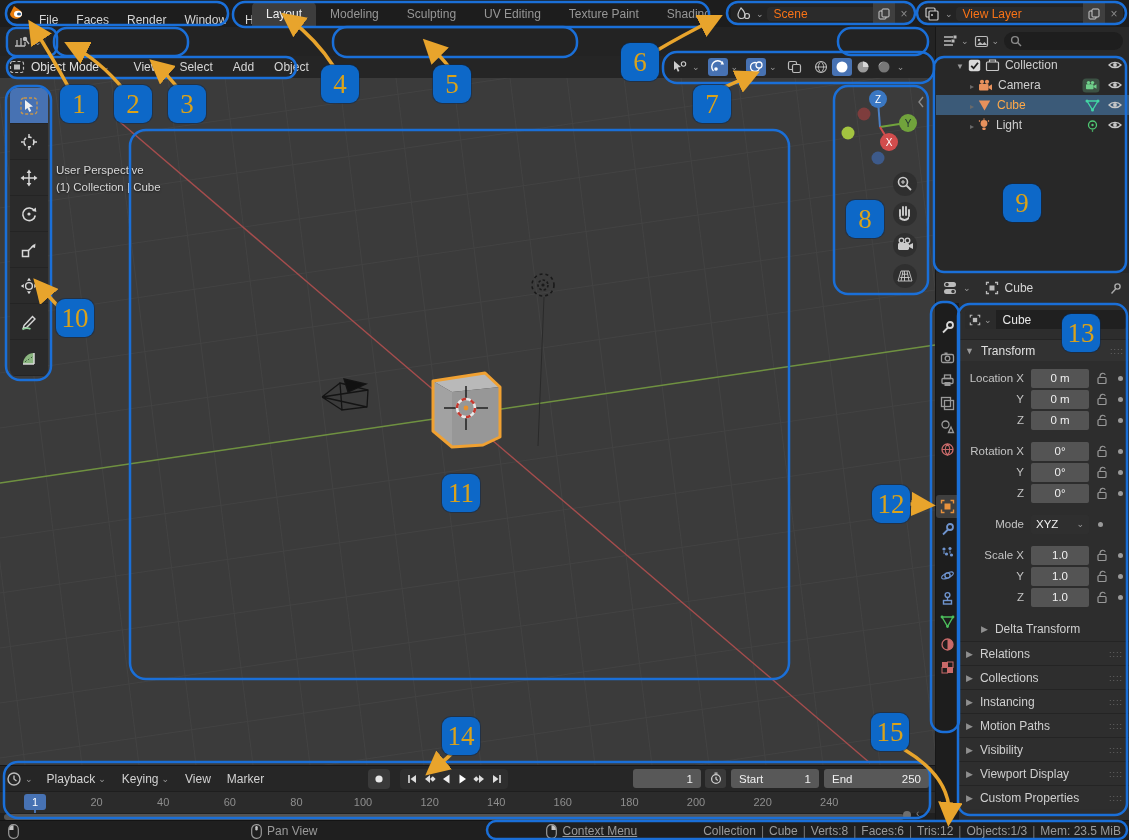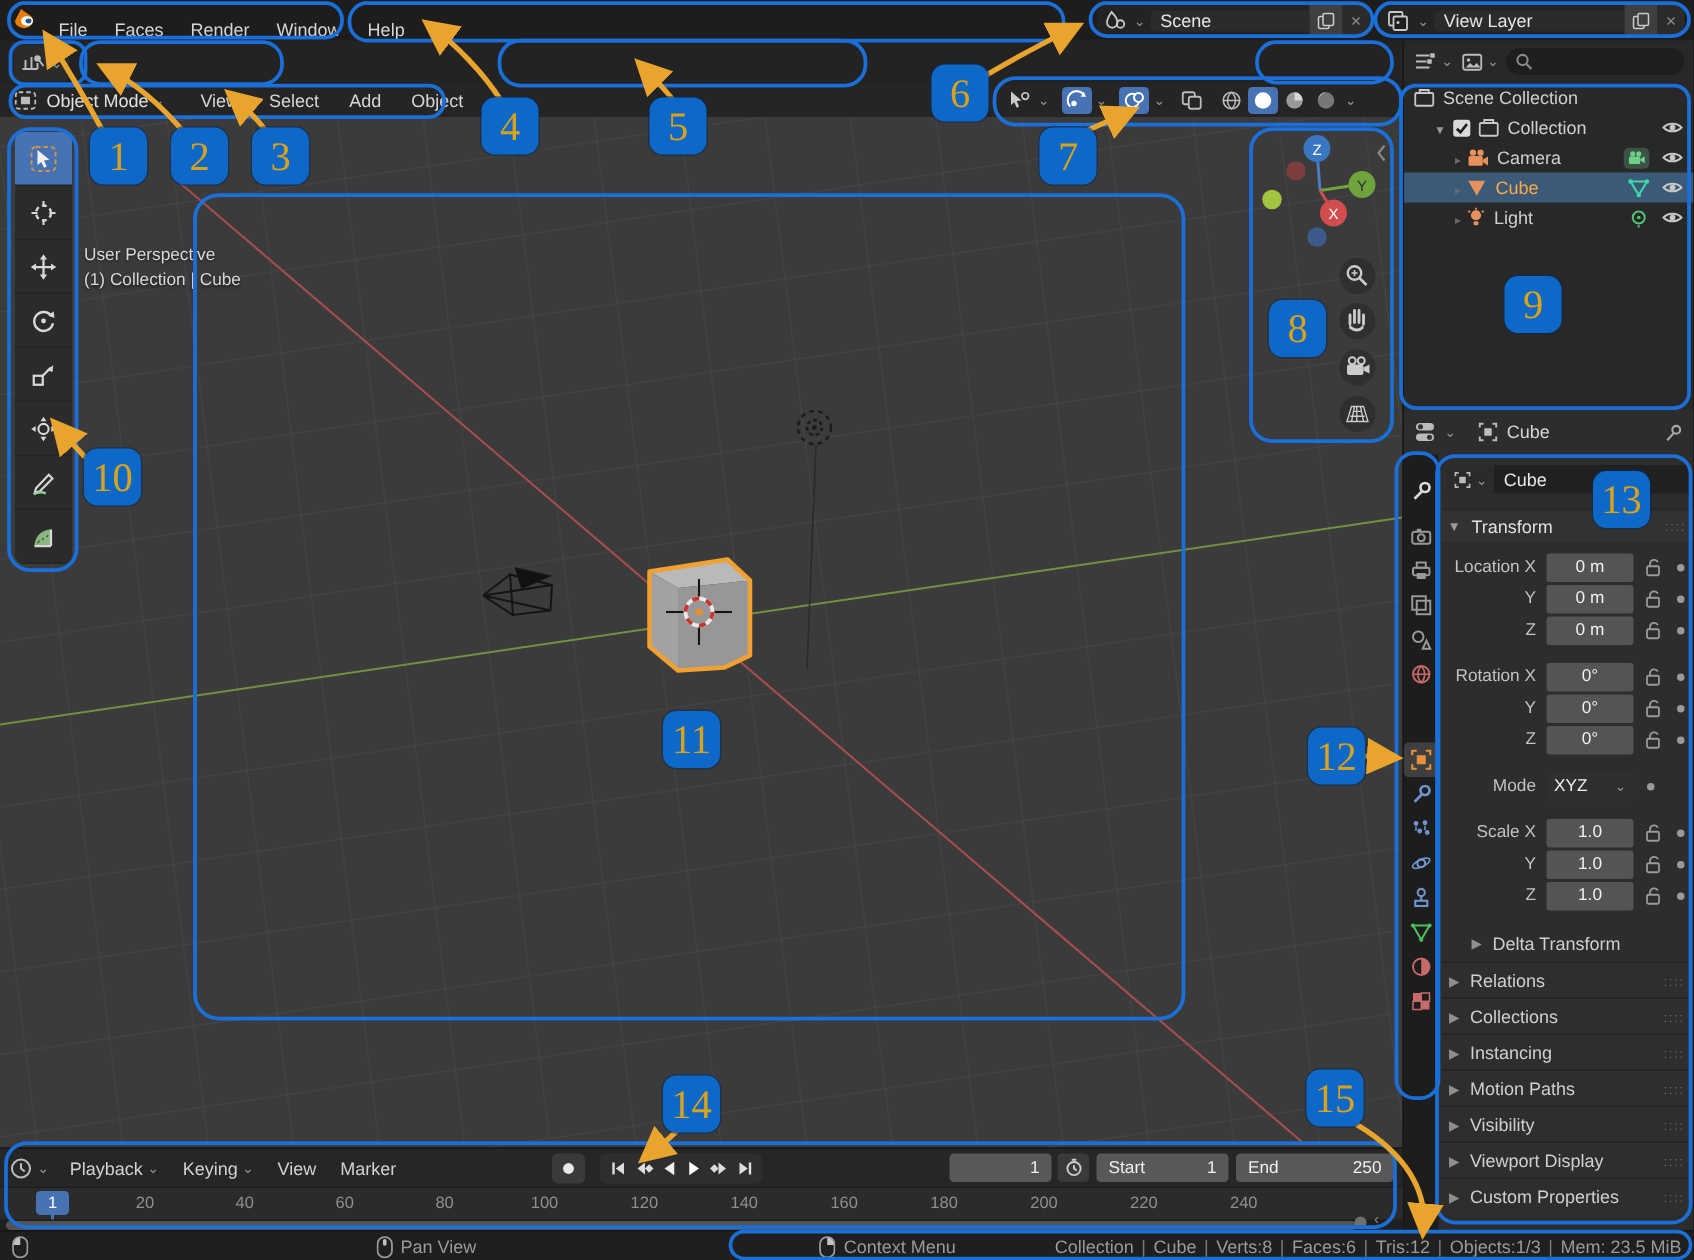--- a/index.html
+++ b/index.html
@@ -14,21 +14,21 @@
 
   
   #topbar { left:0; top:0; width:1129px; height:27px; background:#1d1d1d; }
   #menu-row { left:30px; top:0; height:41px; }
   #menu-row .menu-item { padding:0 9px; line-height:27px; color:#d6d6d6; cursor:default; }
   #tabs-row { left:252px; top:0; height:27px; }
   .ws-tab { padding:0 14px; line-height:25px; color:#979797; margin-top:2px; }
   .ws-tab.active { background:#3d3d3d; color:#efefef; border-radius:5px 5px 0 0; }
   .id-widget { height:21px; background:#232323; border-radius:4px; }
   .id-widget .fld { background:#2b2b2b; height:14px; display:flex; align-items:center;
-                    padding:0 7px; color:#e5e5e5; border-radius:4px 0 0 4px; }
+                    padding:0 7px; color:#f97316; border-radius:4px 0 0 4px; }
   .mini-btn { width:22px; height:21px; background:#3f3f3f; display:flex; align-items:center;
               justify-content:center; color:#ccc; }
   .x-btn { width:18px; height:21px; display:flex; align-items:center; justify-content:center;
            color:#8a8a8a; background:#2b2b2b; border-radius:0 4px 4px 0; }
 
   
   #toolsettings { left:0; top:27px; width:935px; height:29px; background:#232323; }
   .ts-iconbtn { background:#2b2b2b; border-radius:4px; height:24px; padding:0 4px; }
   #active-tool { left:57px; top:29px; width:29px; height:26px; background:#3a4a61;
                  border:1.5px dashed #c9974a; border-radius:5px; display:flex;
@@ -142,20 +142,29 @@
           <ellipse cx="11" cy="10" rx="4" ry="3.2" fill="#fff"></ellipse>
           <ellipse cx="12" cy="10" rx="2" ry="1.6" fill="#265787"></ellipse>
         </svg>
     </span>
     <div id="menu-row" class="abs flex">
         <span class="menu-item">File</span>
         <span class="menu-item">Faces</span>
         <span class="menu-item">Render</span>
         <span class="menu-item">Window</span>
         <span class="menu-item">Help</span>
+      </div>
+    <div id="tabs-row" class="abs flex">
+        <span class="ws-tab active">Layout</span>
+        <span class="ws-tab">Modeling</span>
+        <span class="ws-tab">Sculpting</span>
+        <span class="ws-tab">UV Editing</span>
+        <span class="ws-tab">Texture Paint</span>
+        <span class="ws-tab">Shading</span>
+        <span class="ws-tab">Animation</span>
       </div>
 
     <div class="abs flex id-widget" style="left:731px;top:3px;width:182px">
       <span style="margin:0 2px 0 4px">
         <svg width="16" height="16" viewBox="0 0 16 16">
             <path d="M6 2 C4 5 3 7 3 9 a3.5 3.5 0 0 0 7 0 C10 7 9 5 6 2z" fill="none" stroke="#c8c8c8" stroke-width="1.2"></path>
             <circle cx="12" cy="10" r="2.5" fill="none" stroke="#c8c8c8" stroke-width="1.2"></circle>
           </svg>
       </span>
         <span class="chev">⌄</span>
@@ -557,30 +566,20 @@
       <span class="chev">⌄</span>
       <span id="outliner-search">
         <svg width="12" height="12" viewBox="0 0 12 12">
             <circle cx="5" cy="5" r="3.4" fill="none" stroke="#8a8a8a" stroke-width="1.4"></circle>
             <line x1="7.6" y1="7.6" x2="11" y2="11" stroke="#8a8a8a" stroke-width="1.4"></line>
           </svg>
       </span>
     </div>
     <div id="outliner-tree">
         <div class="ol-row">
-          <span><span style="display:inline-block;width:6px"></span></span>
-          <span>
-            <svg width="15" height="14" viewBox="0 0 15 14">
-              <rect x="1.5" y="4" width="12" height="8.5" rx="1" fill="none" stroke="#c8c8c8" stroke-width="1.2"></rect>
-              <path d="M4.5 4 V2 h6 v2" fill="none" stroke="#c8c8c8" stroke-width="1.2"></path>
-            </svg>
-          </span>
-          <span class="ol-label">Scene Collection</span>
-        </div>
-        <div class="ol-row">
           <span><span style="display:inline-block;width:20px"></span></span>
           <span><span style="color:#9a9a9a;font-size:8px;margin-right:4px">▼</span></span>
           <span style="margin-right: 4px;">
             <svg width="13" height="13" viewBox="0 0 13 13">
               <rect x="0.8" y="0.8" width="11.4" height="11.4" rx="2" fill="#d9d9d9"></rect>
               <path d="M3.2 6.8 l2.4 2.4 L10 3.8" fill="none" stroke="#1f1f1f" stroke-width="1.8"></path>
             </svg>
           </span>
           <span>
             <svg width="15" height="14" viewBox="0 0 15 14">
@@ -1099,21 +1098,21 @@
             <path d="M1.2 6 V4.8 A4.2 4.2 0 0 1 5.5 1.2 V6Z" fill="#c4c4c4"></path>
           </svg>
         </span>
         <span class="flex" style="margin-left: 232px;">
           <svg width="11" height="15" viewBox="0 0 11 15">
             <rect x="0.7" y="0.7" width="9.6" height="13.6" rx="4.5" fill="none" stroke="#9a9a9a" stroke-width="1.2"></rect>
             <rect x="4.3" y="2" width="2.4" height="4.5" rx="1.2" fill="#c4c4c4"></rect>
           </svg>
           <span class="hint-label">Pan View</span>
         </span>
-        <span class="flex" style="margin-left: 215px;">
+        <span class="flex" style="margin-left: 215px; text-decoration: underline;">
           <svg width="11" height="15" viewBox="0 0 11 15">
             <rect x="0.7" y="0.7" width="9.6" height="13.6" rx="4.5" fill="none" stroke="#9a9a9a" stroke-width="1.2"></rect>
             <path d="M9.8 6 V4.8 A4.2 4.2 0 0 0 5.5 1.2 V6Z" fill="#c4c4c4"></path>
           </svg>
           <span class="hint-label">Context Menu</span>
         </span>
       </div>
     <div id="status-stats" class="flex">
         <span>Collection</span>
         <span class="stat-sep">|</span>

